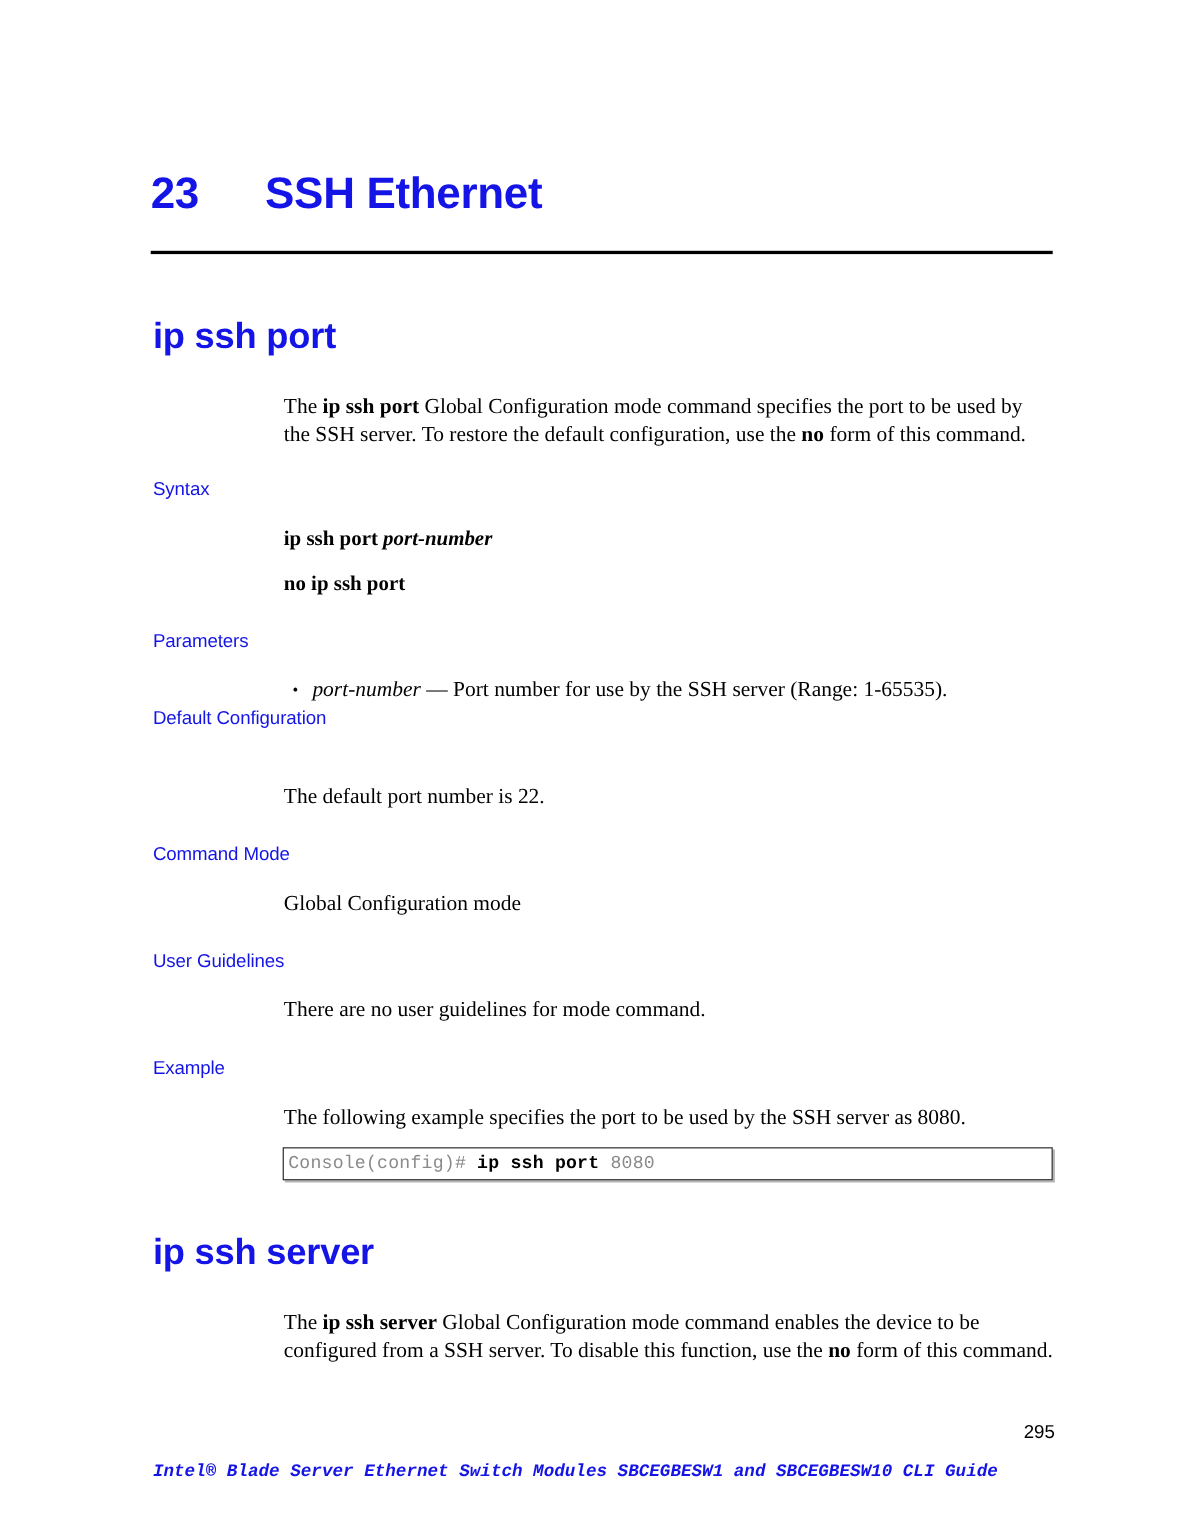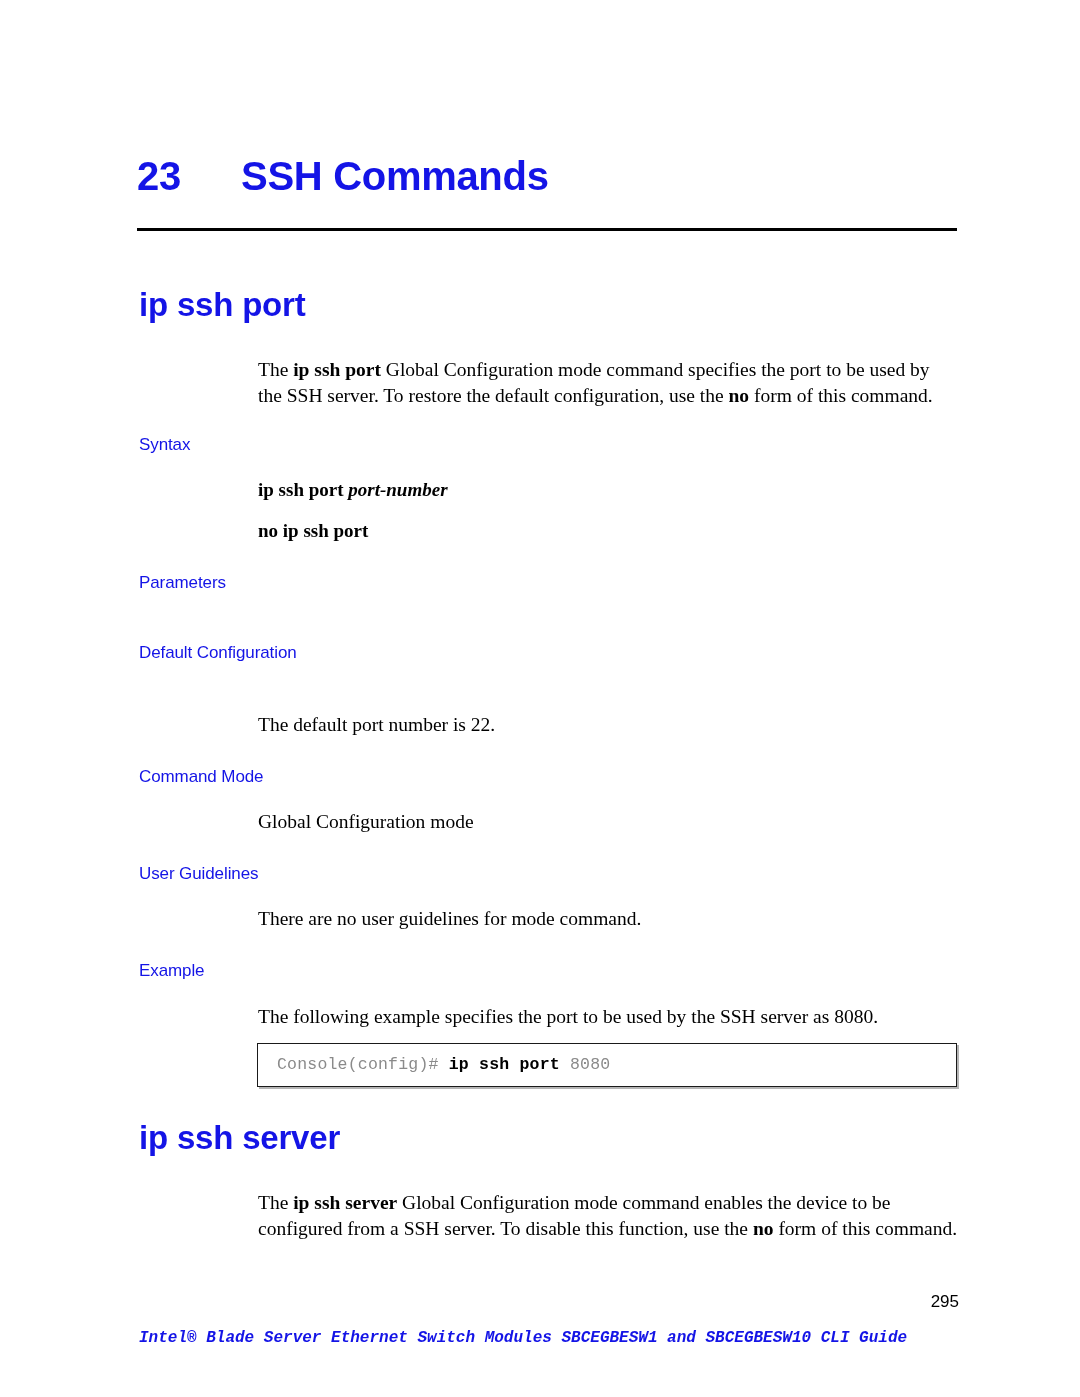--- a/index.html
+++ b/index.html
@@ -124,28 +124,28 @@
     vertical-align: top;
   }
   .bullet-row i { font-style: italic; }
 
   
   .code-box {
     position: absolute;
     left: 257px;
     top: 1043px;
     width: 700px;
-    height: 44px;
+    height: 30px;
     border: 1.5px solid #1a1a1a;
     background: #ffffff;
     box-shadow: 2px 2px 0 rgba(120,120,120,0.55);
     box-sizing: border-box;
     display: flex;
     align-items: center;
-    padding-left: 19px;
+    padding-left: 4px;
   }
   .code-text {
     font-family: "Liberation Mono", "DejaVu Sans Mono", monospace;
     font-size: 16.5px;
     line-height: 20px;
     white-space: pre;
     letter-spacing: 0.2px;
   }
   .code-prompt { color: #8a8a8a; }
   .code-cmd { color: #000000; font-weight: bold; }
@@ -182,36 +182,37 @@
     color: #000000;
     white-space: nowrap;
   }
 </style>
 </head>
 <body>
 
 <div class="page">
 
   <div class="chapter-title">
-    <span class="chapter-number">23</span><span>SSH Commands</span>
+    <span class="chapter-number">23</span><span>SSH Ethernet</span>
   </div>
   <div class="title-rule"></div>
 
   <div class="cmd-heading" style="top:286px;">ip ssh port</div>
 
   <div class="body-text" style="top:357px;"><span>The </span><b>ip ssh port</b><span> Global Configuration mode command specifies the port to be used by the SSH server. To restore the default configuration, use the </span><b>no</b><span> form of this command.</span></div>
 
   <div class="sec-heading" style="top:430px;">Syntax</div>
 
   <div class="syntax-line" style="top:478px;"><span>ip ssh port </span><span class="param">port-number</span></div>
 
   <div class="syntax-line" style="top:519px;">no ip ssh port</div>
 
   <div class="sec-heading" style="top:568px;">Parameters</div>
 
+  <div class="bullet-row" style="top:615px;"><span class="bullet-dot">•</span><i>port-number</i><span> — Port number for use by the SSH server (Range: 1-65535).</span></div>
 
   <div class="sec-heading" style="top:638px;">Default Configuration</div>
 
   <div class="body-text" style="top:712px;">The default port number is 22.</div>
 
   <div class="sec-heading" style="top:762px;">Command Mode</div>
 
   <div class="body-text" style="top:809px;">Global Configuration mode</div>
 
   <div class="sec-heading" style="top:859px;">User Guidelines</div>

